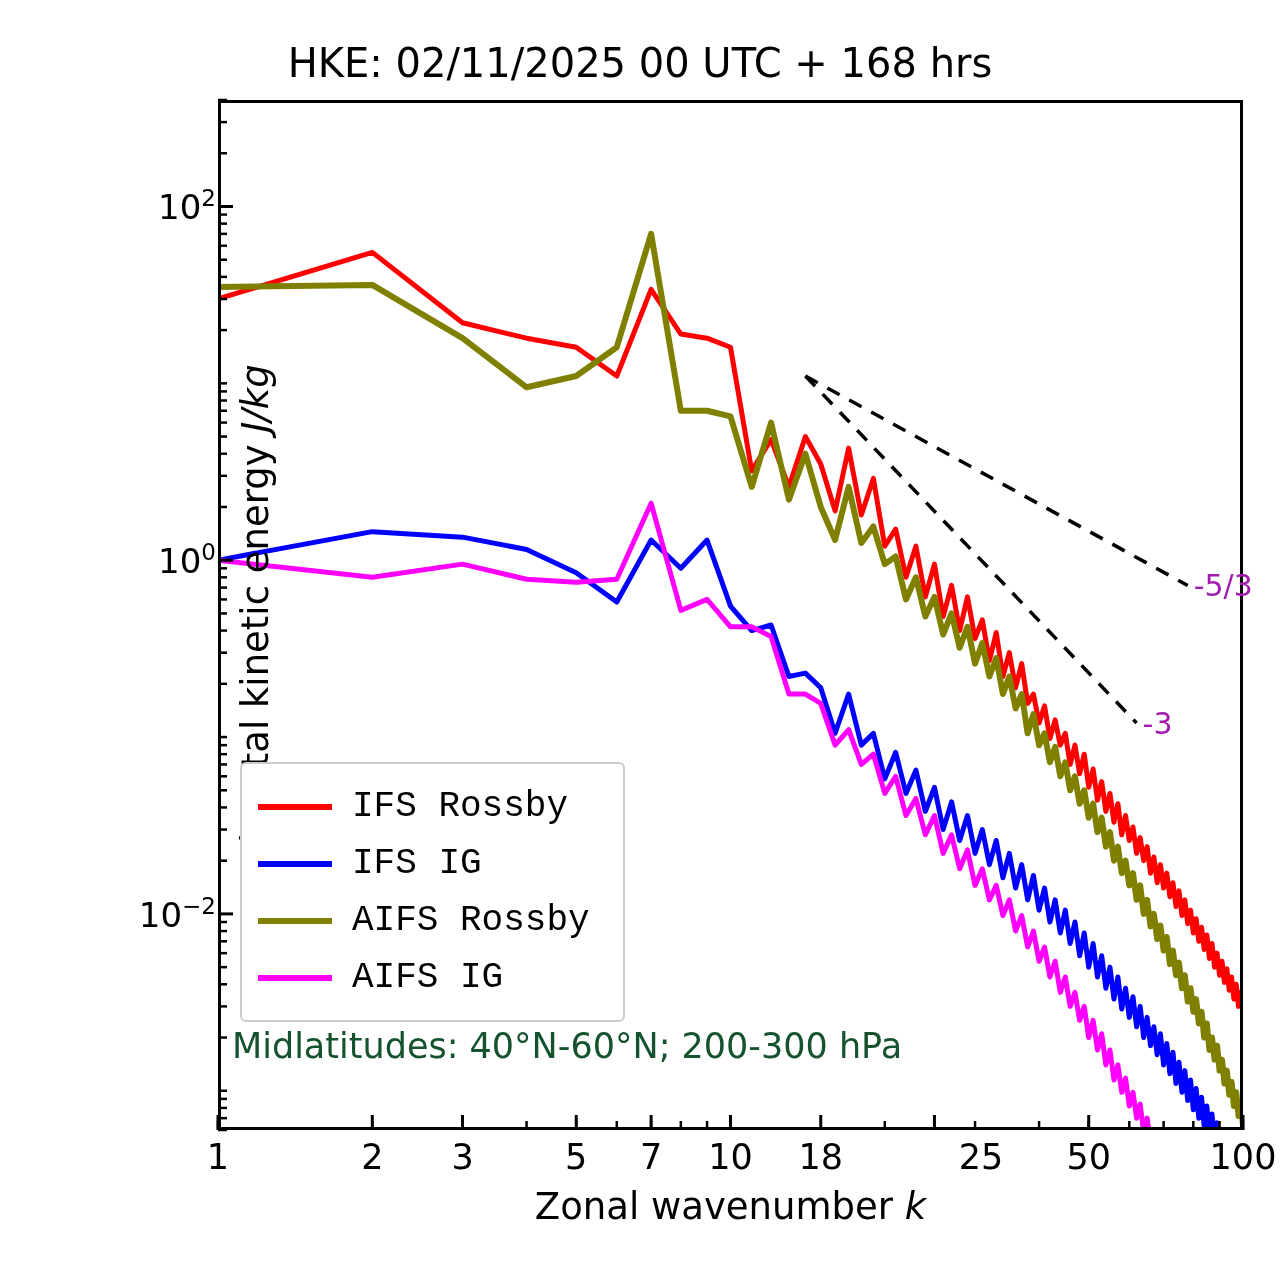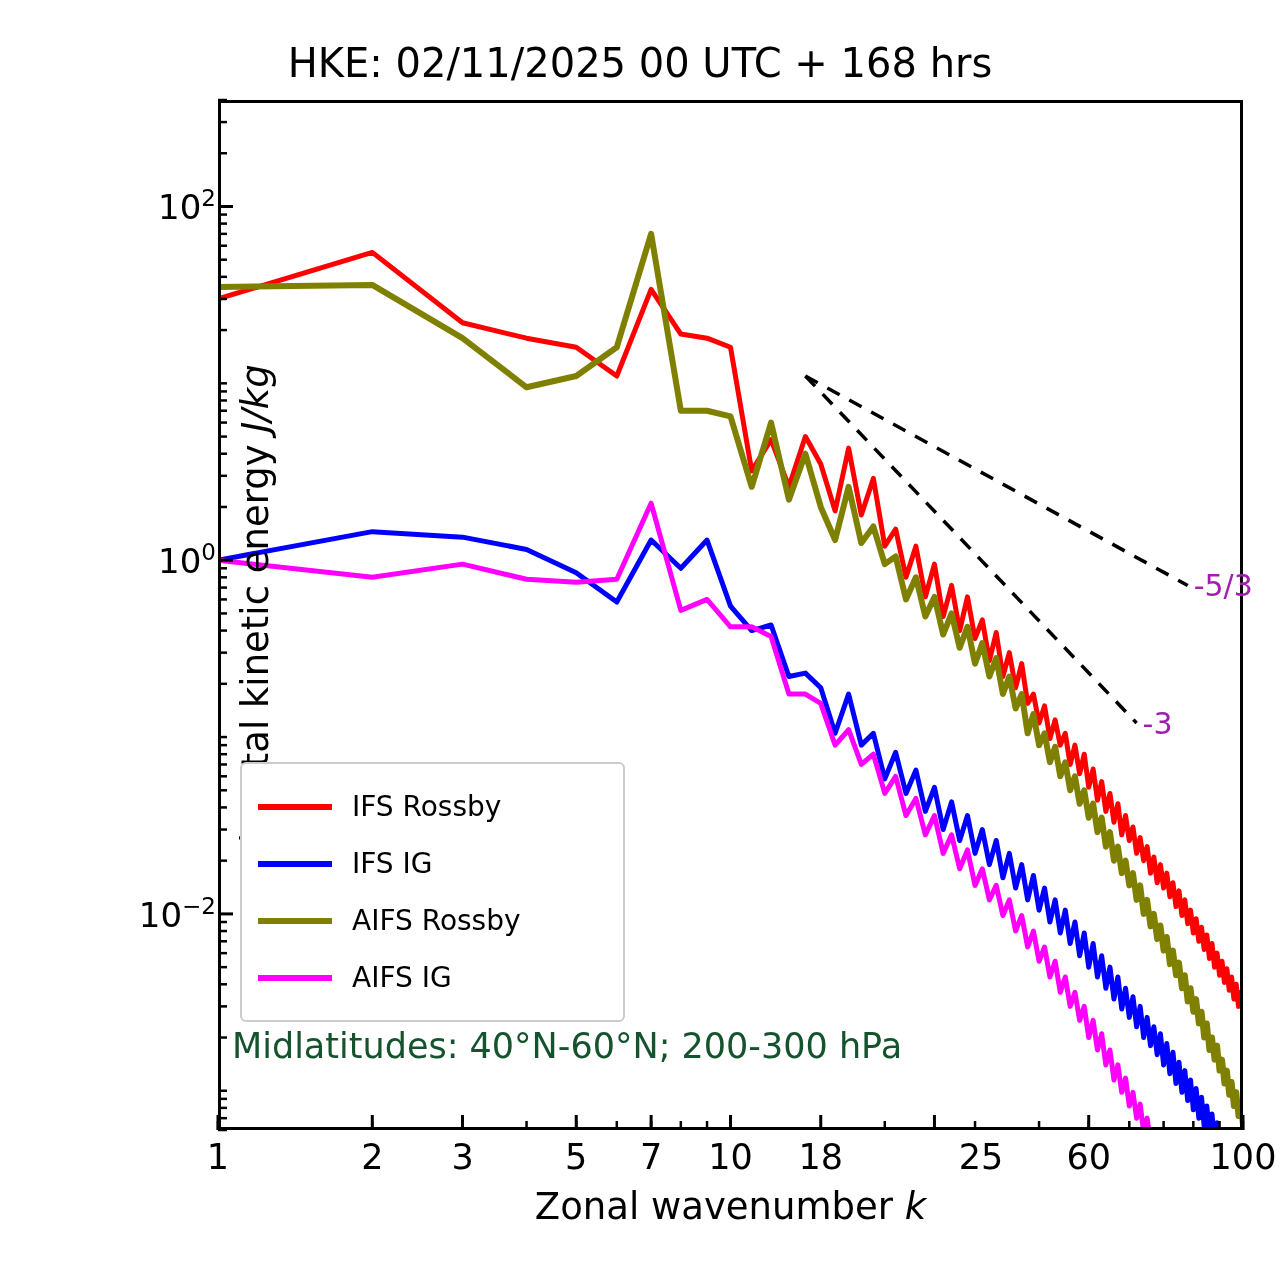--- a/index.html
+++ b/index.html
@@ -26,21 +26,21 @@
   .xtick-label{position:absolute;font-size:35px;color:#000;text-align:center;transform:translateX(-50%);top:1137px;}
   .ytick-label{position:absolute;font-size:34px;color:#000;text-align:center;transform:translateY(-50%);right:1064px;}
   .ytick-label sup{font-size:23px;vertical-align:super;}
   #legend{
     position:absolute;left:240px;top:762px;width:385px;
     border:2px solid #cccccc;border-radius:6px;background:#ffffff;
     padding:14px 16px 14px 16px;box-sizing:border-box;
   }
   .legend-row{display:flex;align-items:center;height:57px;}
   .legend-swatch{width:74px;height:6px;margin-right:20px;flex:0 0 auto;}
-  .legend-text{font-size:28px;color:#000;line-height:1;}
+  .legend-text{font-size:36px;color:#000;line-height:1;font-family:Liberation Mono, monospace;}
   #region-note{
     position:absolute;left:232px;top:1026px;font-size:35px;color:#14532d;white-space:nowrap;
   }
   .slope-label{position:absolute;font-size:30px;color:#a21caf;white-space:nowrap;}
   .ital{font-style:italic;}
 </style>
 </head>
 <body>
 
 <div id="figure">
@@ -159,21 +159,21 @@
 
   <div id="xticks-container">
       <div class="xtick-label" style="left: 218px;">1</div>
       <div class="xtick-label" style="left: 372.278px;">2</div>
       <div class="xtick-label" style="left: 462.525px;">3</div>
       <div class="xtick-label" style="left: 576.222px;">5</div>
       <div class="xtick-label" style="left: 651.113px;">7</div>
       <div class="xtick-label" style="left: 730.5px;">10</div>
       <div class="xtick-label" style="left: 820.747px;">18</div>
       <div class="xtick-label" style="left: 981px;">25</div>
-      <div class="xtick-label" style="left: 1088.72px;">60</div>
+      <div class="xtick-label" style="left: 1088.72px;">50</div>
       <div class="xtick-label" style="left: 1243px;">100</div>
     </div>
   <div id="yticks-container">
       <div class="ytick-label" style="top: 913.907px;">10<sup>−2</sup></div>
       <div class="ytick-label" style="top: 560.193px;">10<sup>0</sup></div>
       <div class="ytick-label" style="top: 206.479px;">10<sup>2</sup></div>
     </div>
   <div id="slope-labels">
       <div class="slope-label" style="left: 1193.7px; top: 568.425px;">-5/3</div>
       <div class="slope-label" style="left: 1142.6px; top: 706.046px;">-3</div>

